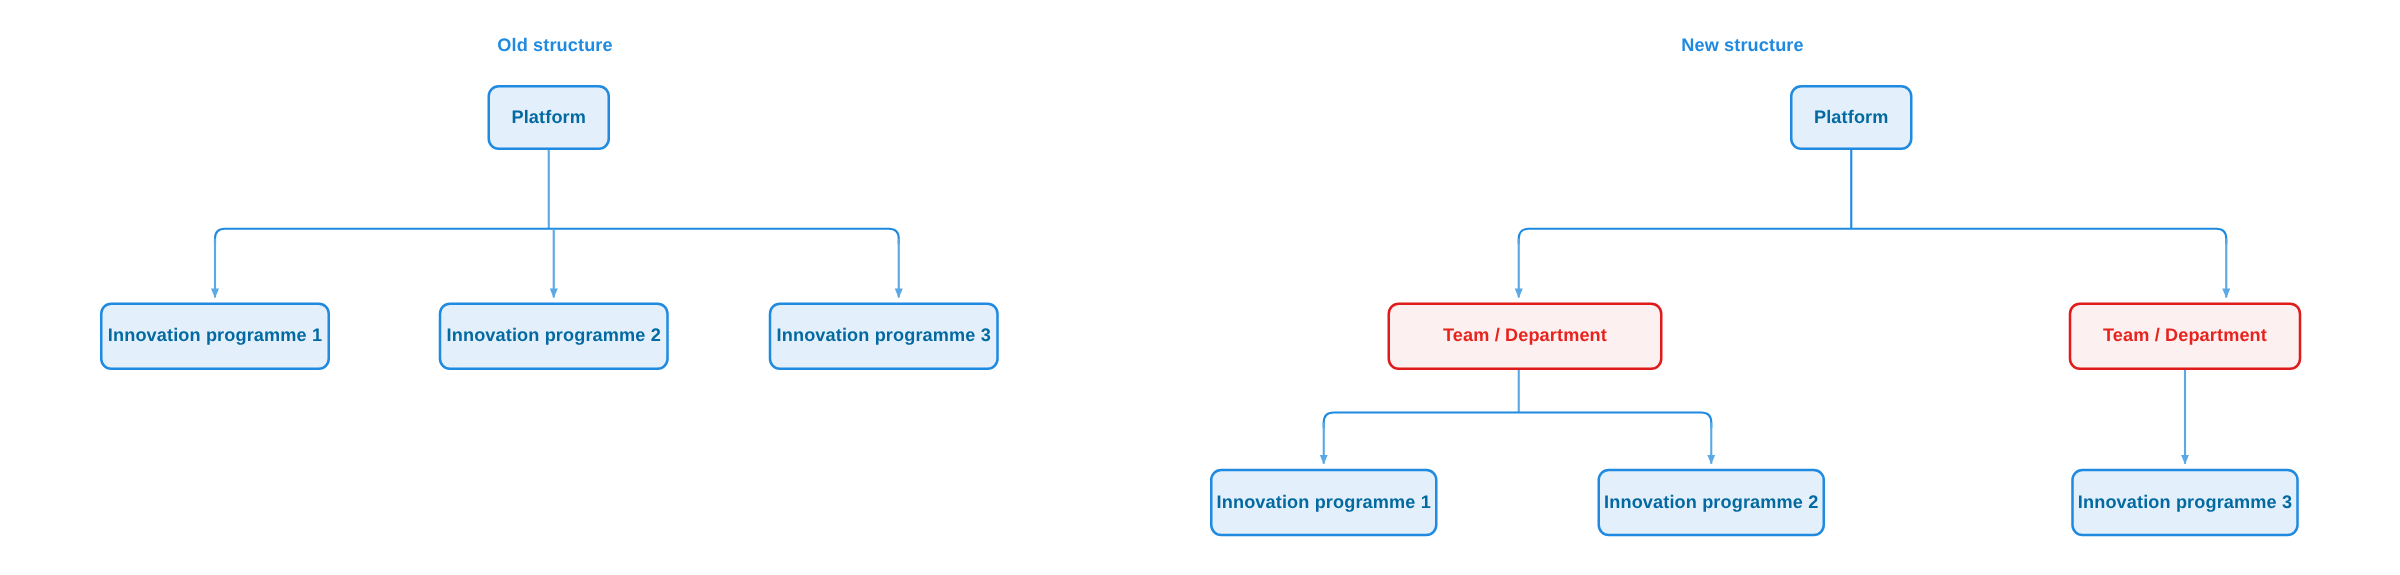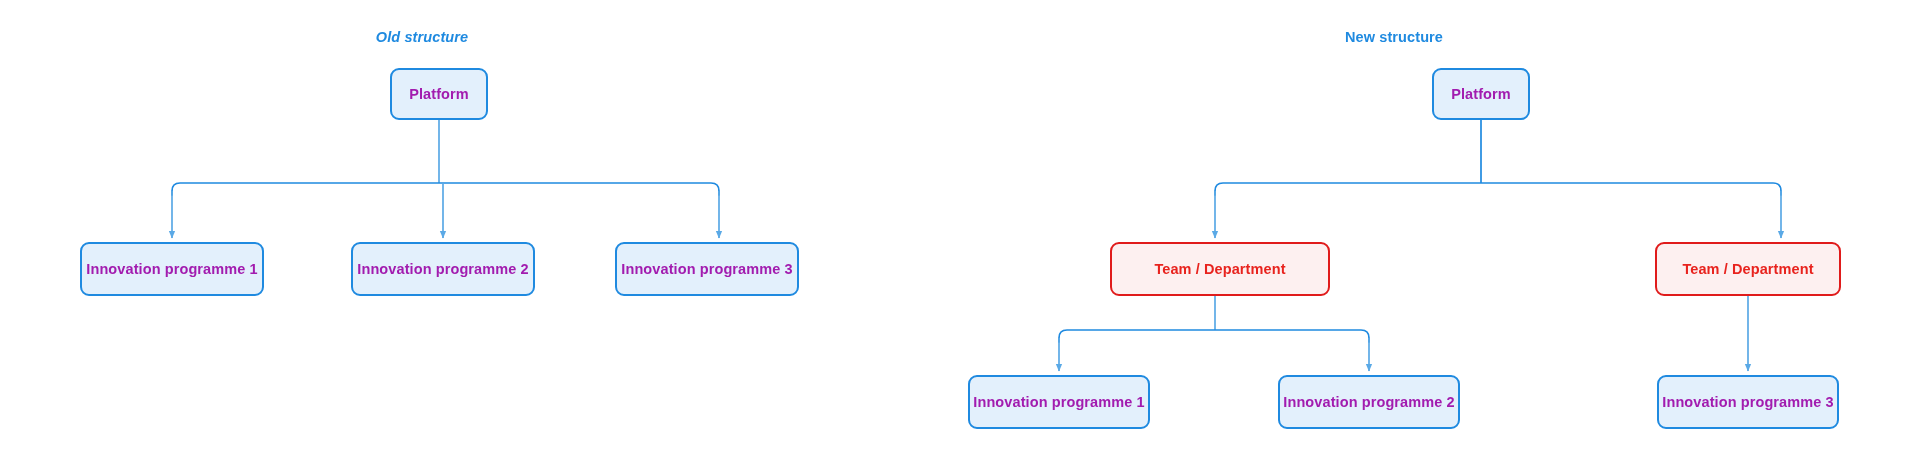--- a/index.html
+++ b/index.html
@@ -46,21 +46,21 @@
     border-radius: 9px;
     font-size: 14.5px;
     font-weight: bold;
     letter-spacing: 0.1px;
     white-space: nowrap;
     line-height: 1;
   }
   .node.blue {
     background: #e3f0fc;
     border: 2.6px solid #1f8ae0;
-    color: #a21caf;
+    color: #0369a1;
   }
   .node.red {
     background: #fdf0f0;
     border: 2.6px solid #e01b1b;
     color: #e8231e;
     text-align: right;
   }
 </style>
 </head>
 <body>
@@ -90,21 +90,21 @@
     <path d="M 1781 191 L 1781 238" fill="none" stroke="#5aa9e6" stroke-width="1.7" marker-end="url(#arrow)"></path>
 
     <path d="M 1215 296 L 1215 330" fill="none" stroke="#5aa9e6" stroke-width="1.7"></path>
     <path d="M 1059 342 L 1059 338 Q 1059 330 1067 330 L 1361 330 Q 1369 330 1369 338 L 1369 342" fill="none" stroke="#1f8ae0" stroke-width="1.7" stroke-linecap="round"></path>
     <path d="M 1059 338 L 1059 371" fill="none" stroke="#5aa9e6" stroke-width="1.7" marker-end="url(#arrow)"></path>
     <path d="M 1369 338 L 1369 371" fill="none" stroke="#5aa9e6" stroke-width="1.7" marker-end="url(#arrow)"></path>
 
     <path d="M 1748 296 L 1748 371" fill="none" stroke="#5aa9e6" stroke-width="1.7" marker-end="url(#arrow)"></path>
   </svg>
 
-  <div class="section-title" style="left:422px; top:30px;font-style:italic;">Old structure</div>
+  <div class="section-title" style="left:444px; top:30px;">Old structure</div>
 
   <div class="node blue" style="left:390px; top:68px; width:98px; height:52px;">
     <span>Platform</span>
   </div>
 
   <div class="node blue" style="left:80px; top:242px; width:184px; height:54px;">
     <span>Innovation programme 1</span>
   </div>
 
   <div class="node blue" style="left:351px; top:242px; width:184px; height:54px;">

